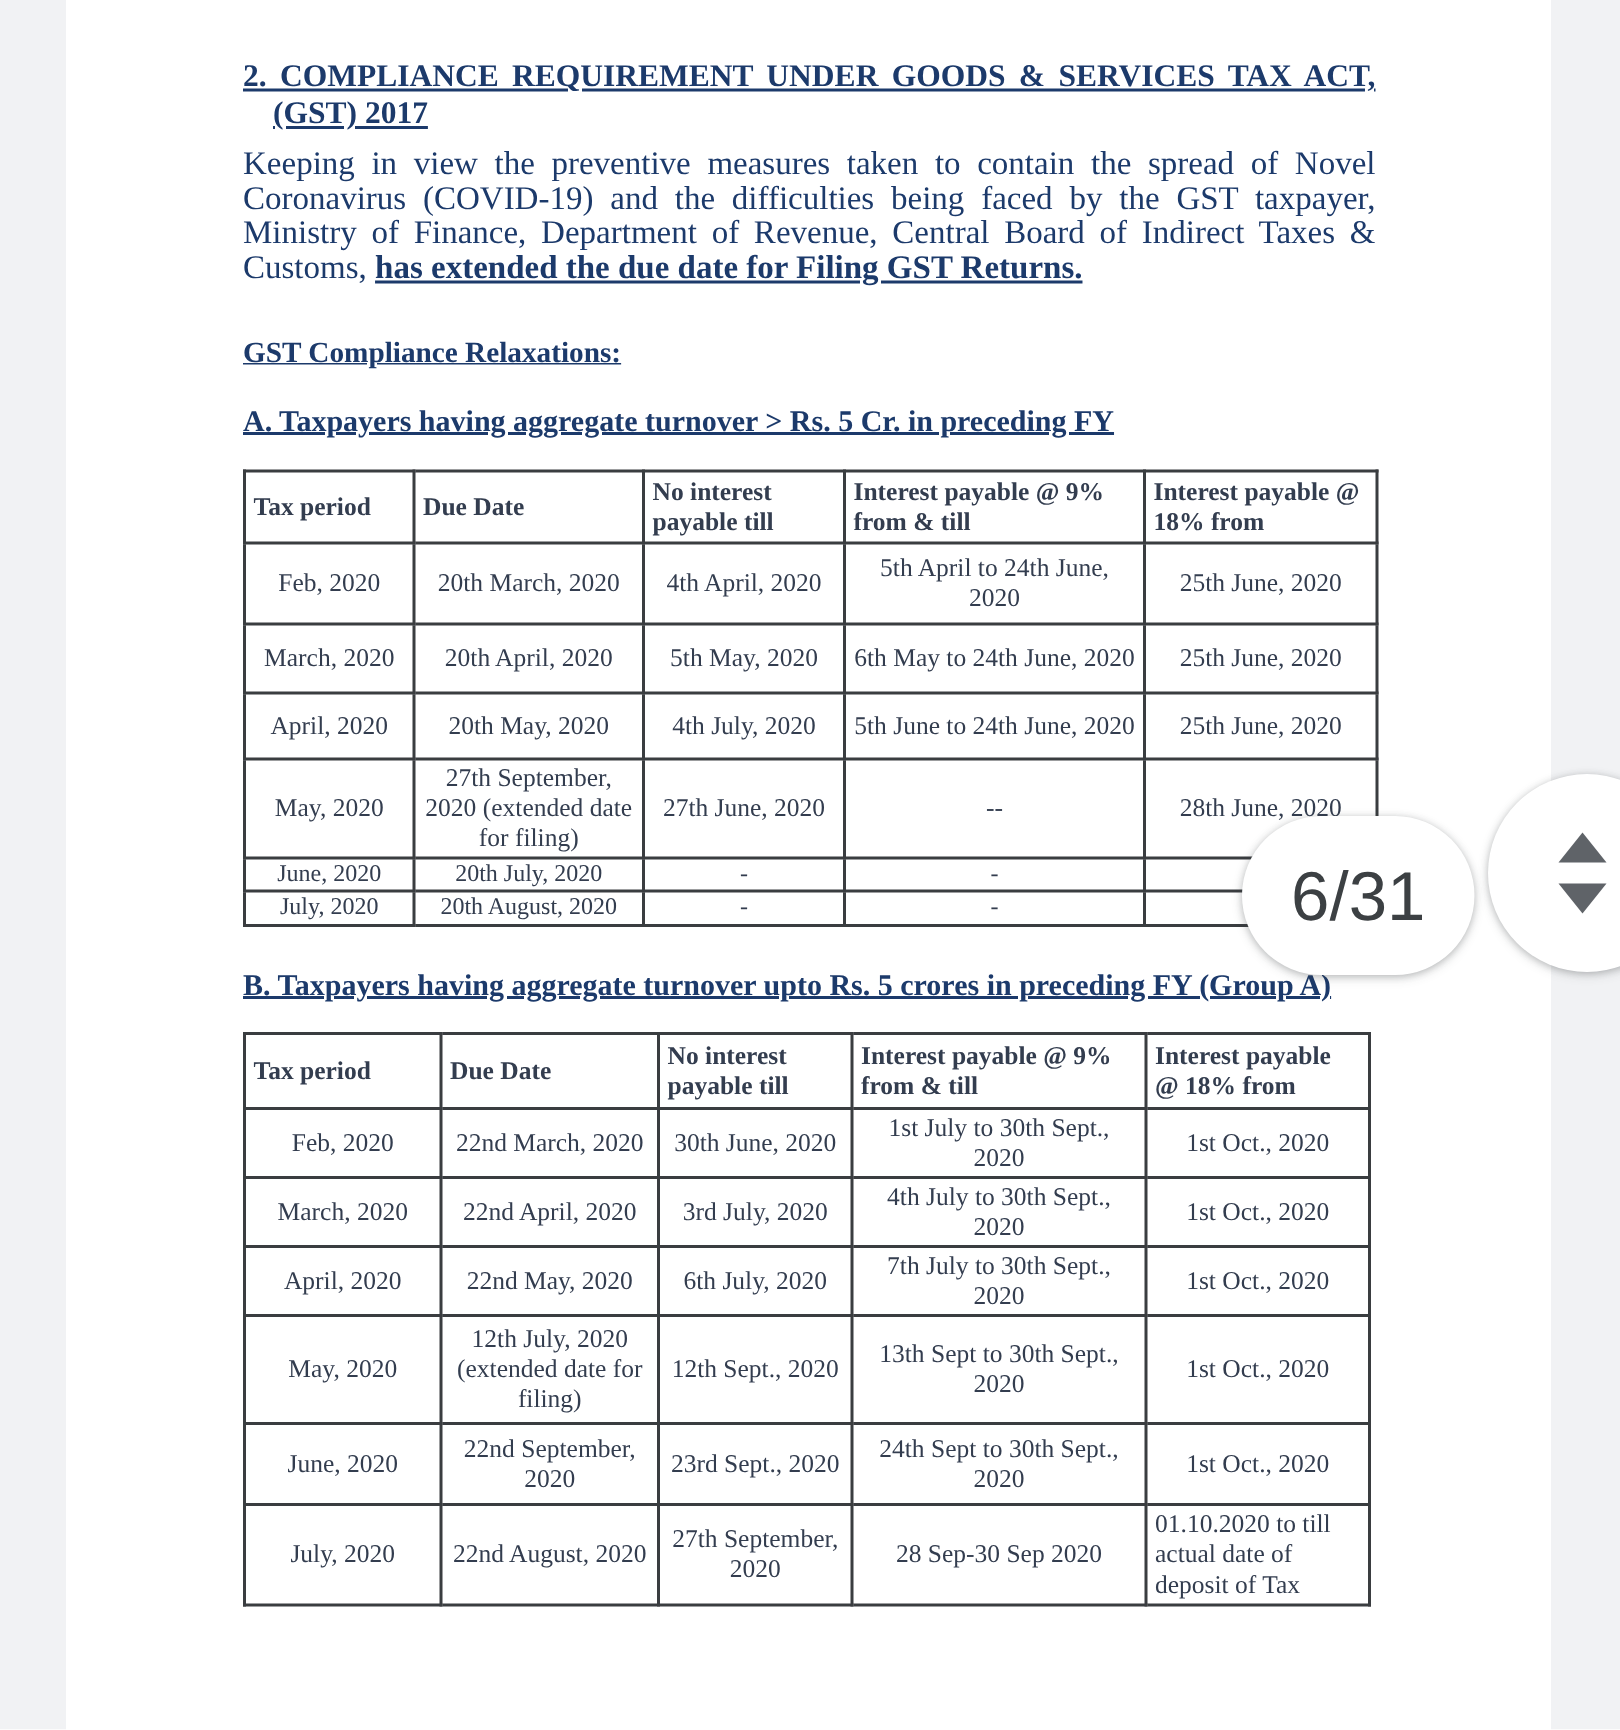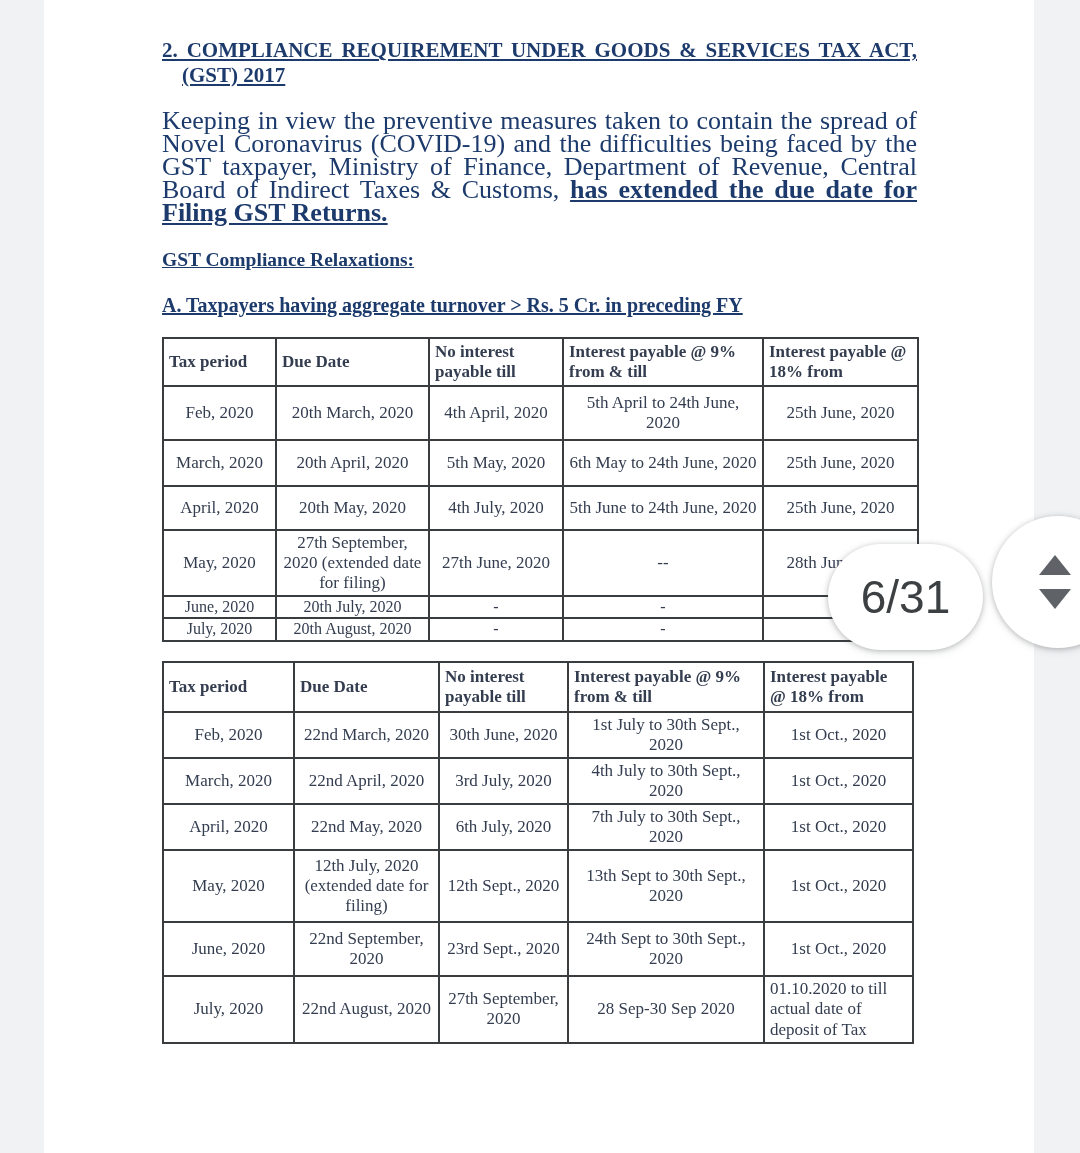--- a/index.html
+++ b/index.html
@@ -37,29 +37,29 @@
     text-decoration:underline;
     text-align:justify;
     text-align-last:justify;
   }
   .doc-title .t2{
     text-decoration:underline;
     display:inline-block;
     margin-left:20px;
   }
   .intro{
-    margin-top:21px;
-    color:var(--navy);
-    font-size:26px;
+    margin-top:9px;
+    color:var(--navy);
+    font-size:22px;
     line-height:23px;
     text-align:justify;
   }
   .intro .bold-u{font-weight:bold;text-decoration:underline;}
   .subheading{
-    margin-top:25px;
+    margin-top:36px;
     color:var(--navy);
     font-weight:bold;
     font-size:19.5px;
     text-decoration:underline;
   }
   .section-heading{
     margin-top:23px;
     color:var(--navy);
     font-weight:bold;
     font-size:20px;
@@ -194,20 +194,21 @@
     <tr class="compact" style="height:23px">
       <td>July, 2020</td>
       <td>20th August, 2020</td>
       <td>-</td>
       <td>-</td>
       <td></td>
     </tr>
   </tbody>
     </table>
 
+  <div class="section-heading" style="margin-top:28px">B. Taxpayers having aggregate turnover upto Rs. 5 crores in preceding FY (Group A)</div>
 
   <table class="tbl-b">
     <colgroup>
       <col style="width:131px">
         <col style="width:145px">
         <col style="width:129px">
         <col style="width:196px">
         <col style="width:149px">
     </colgroup>
     <tbody>

